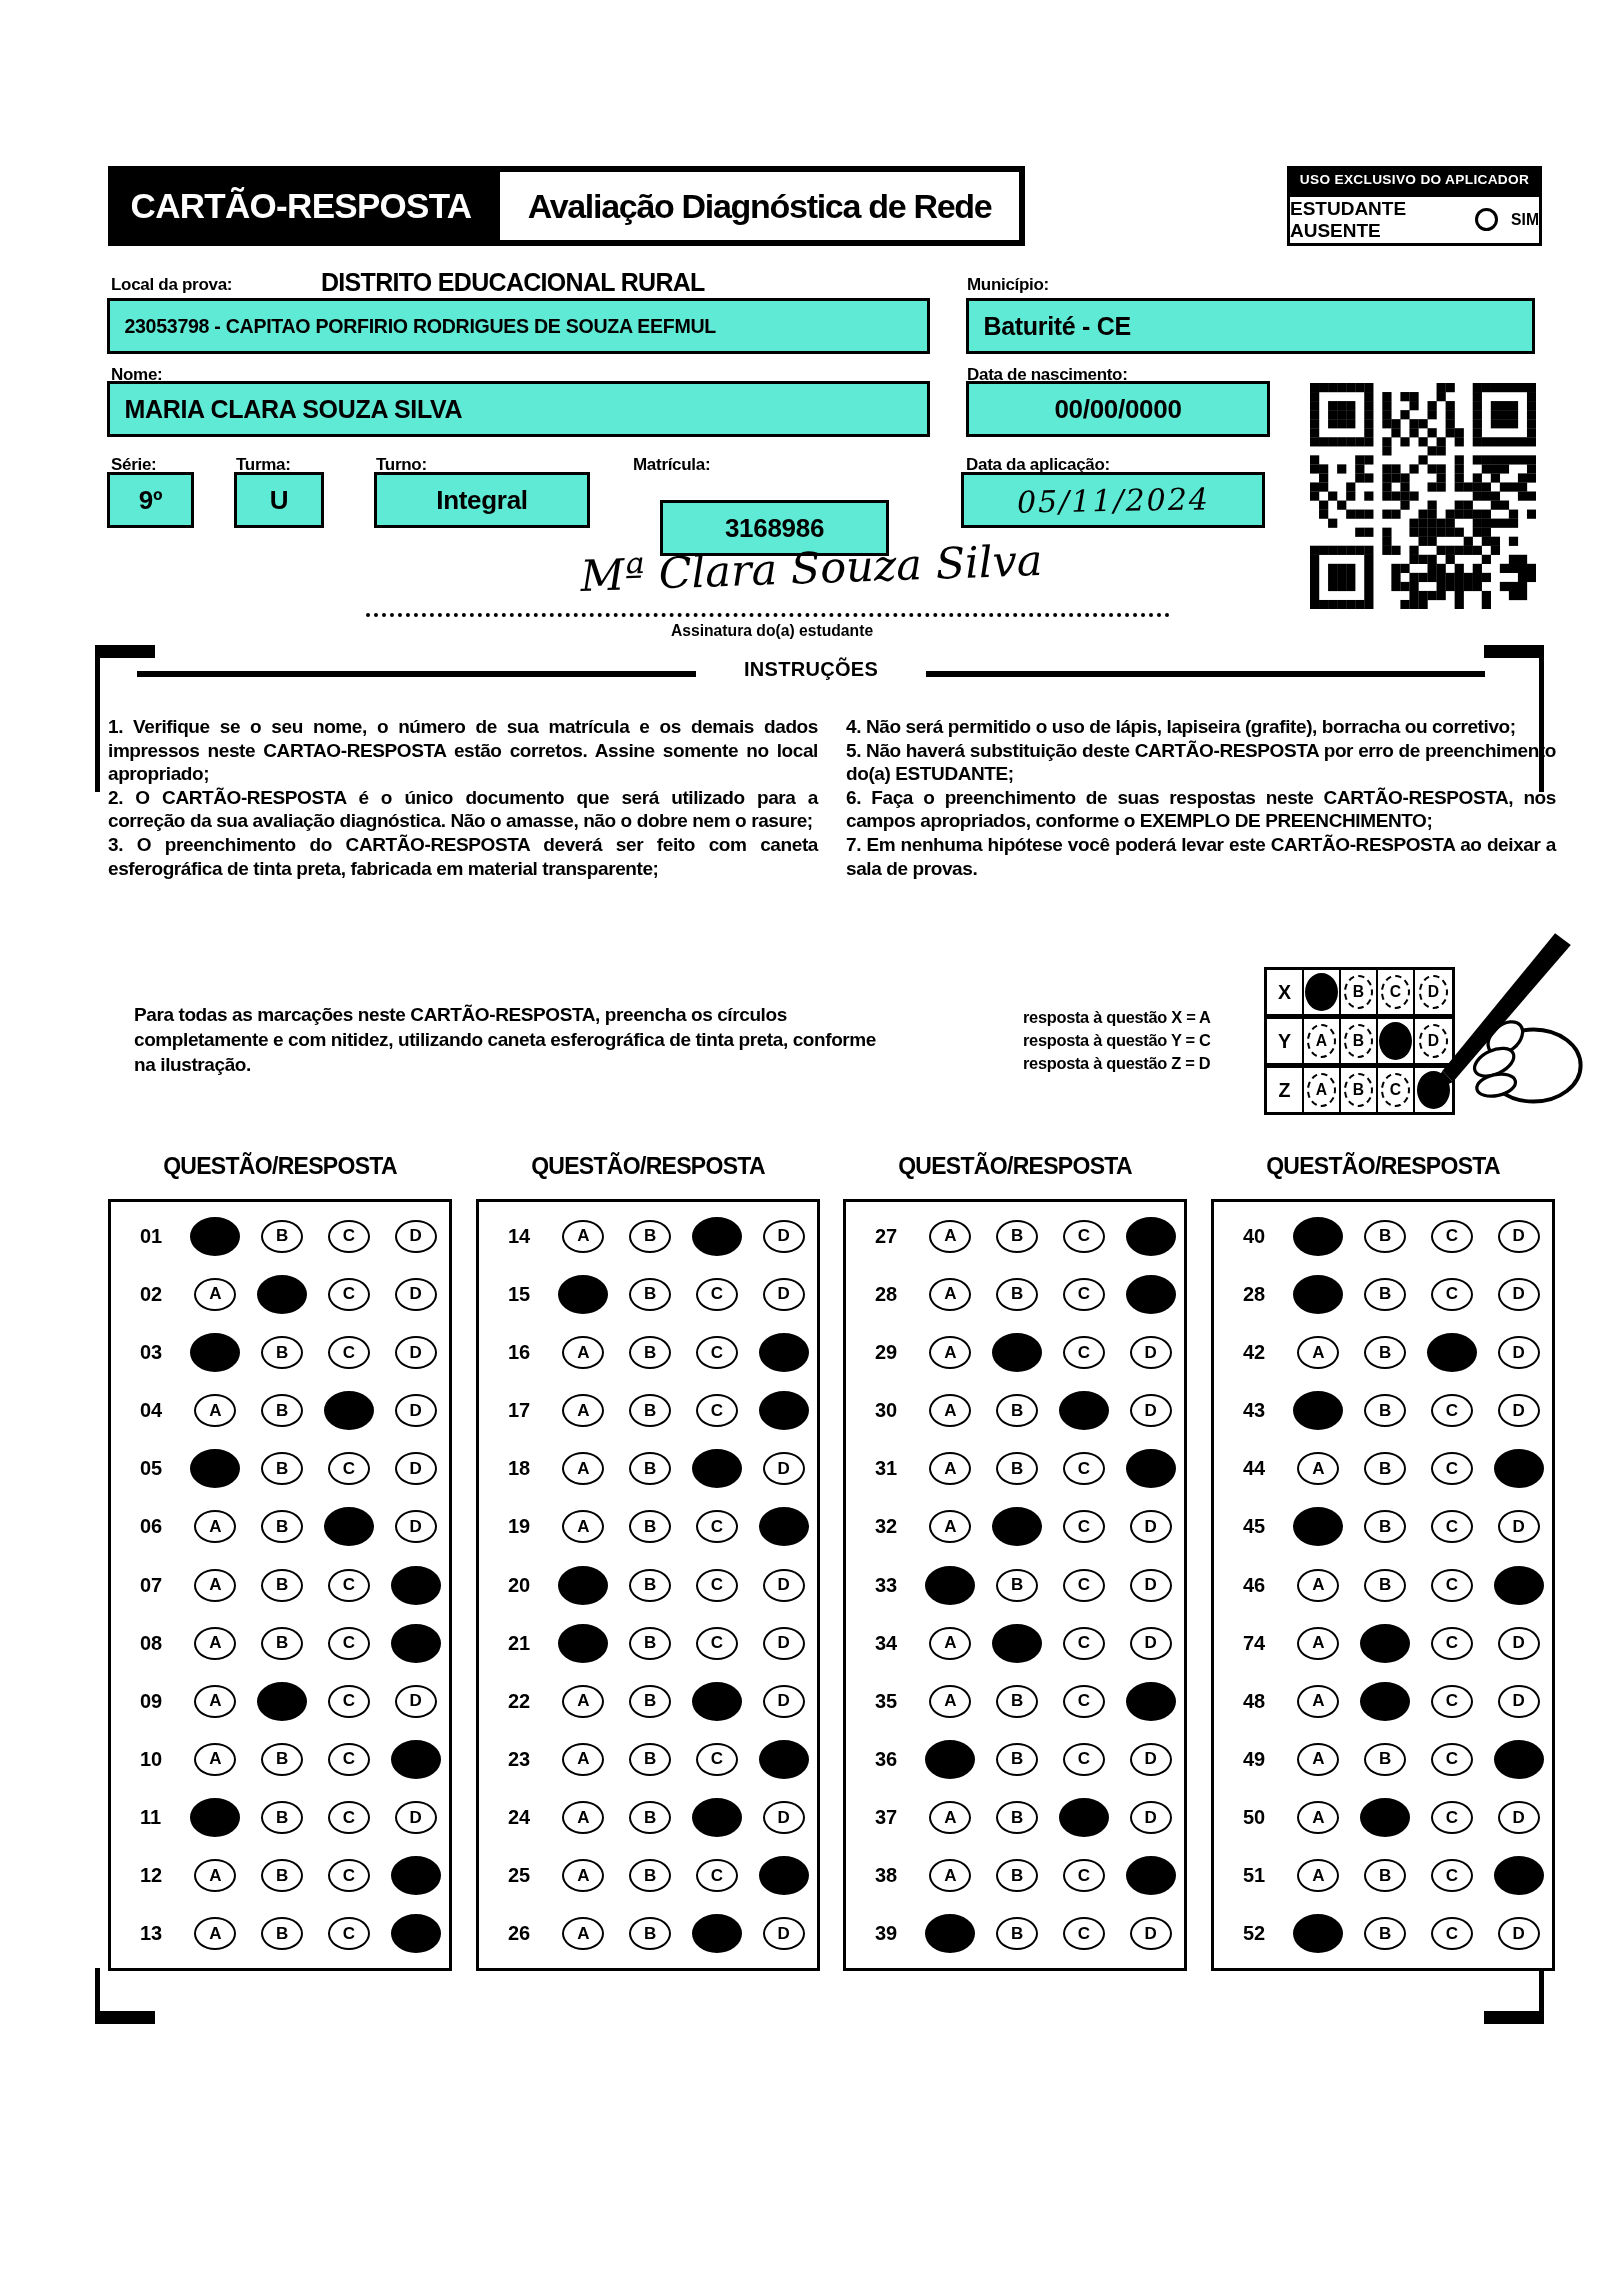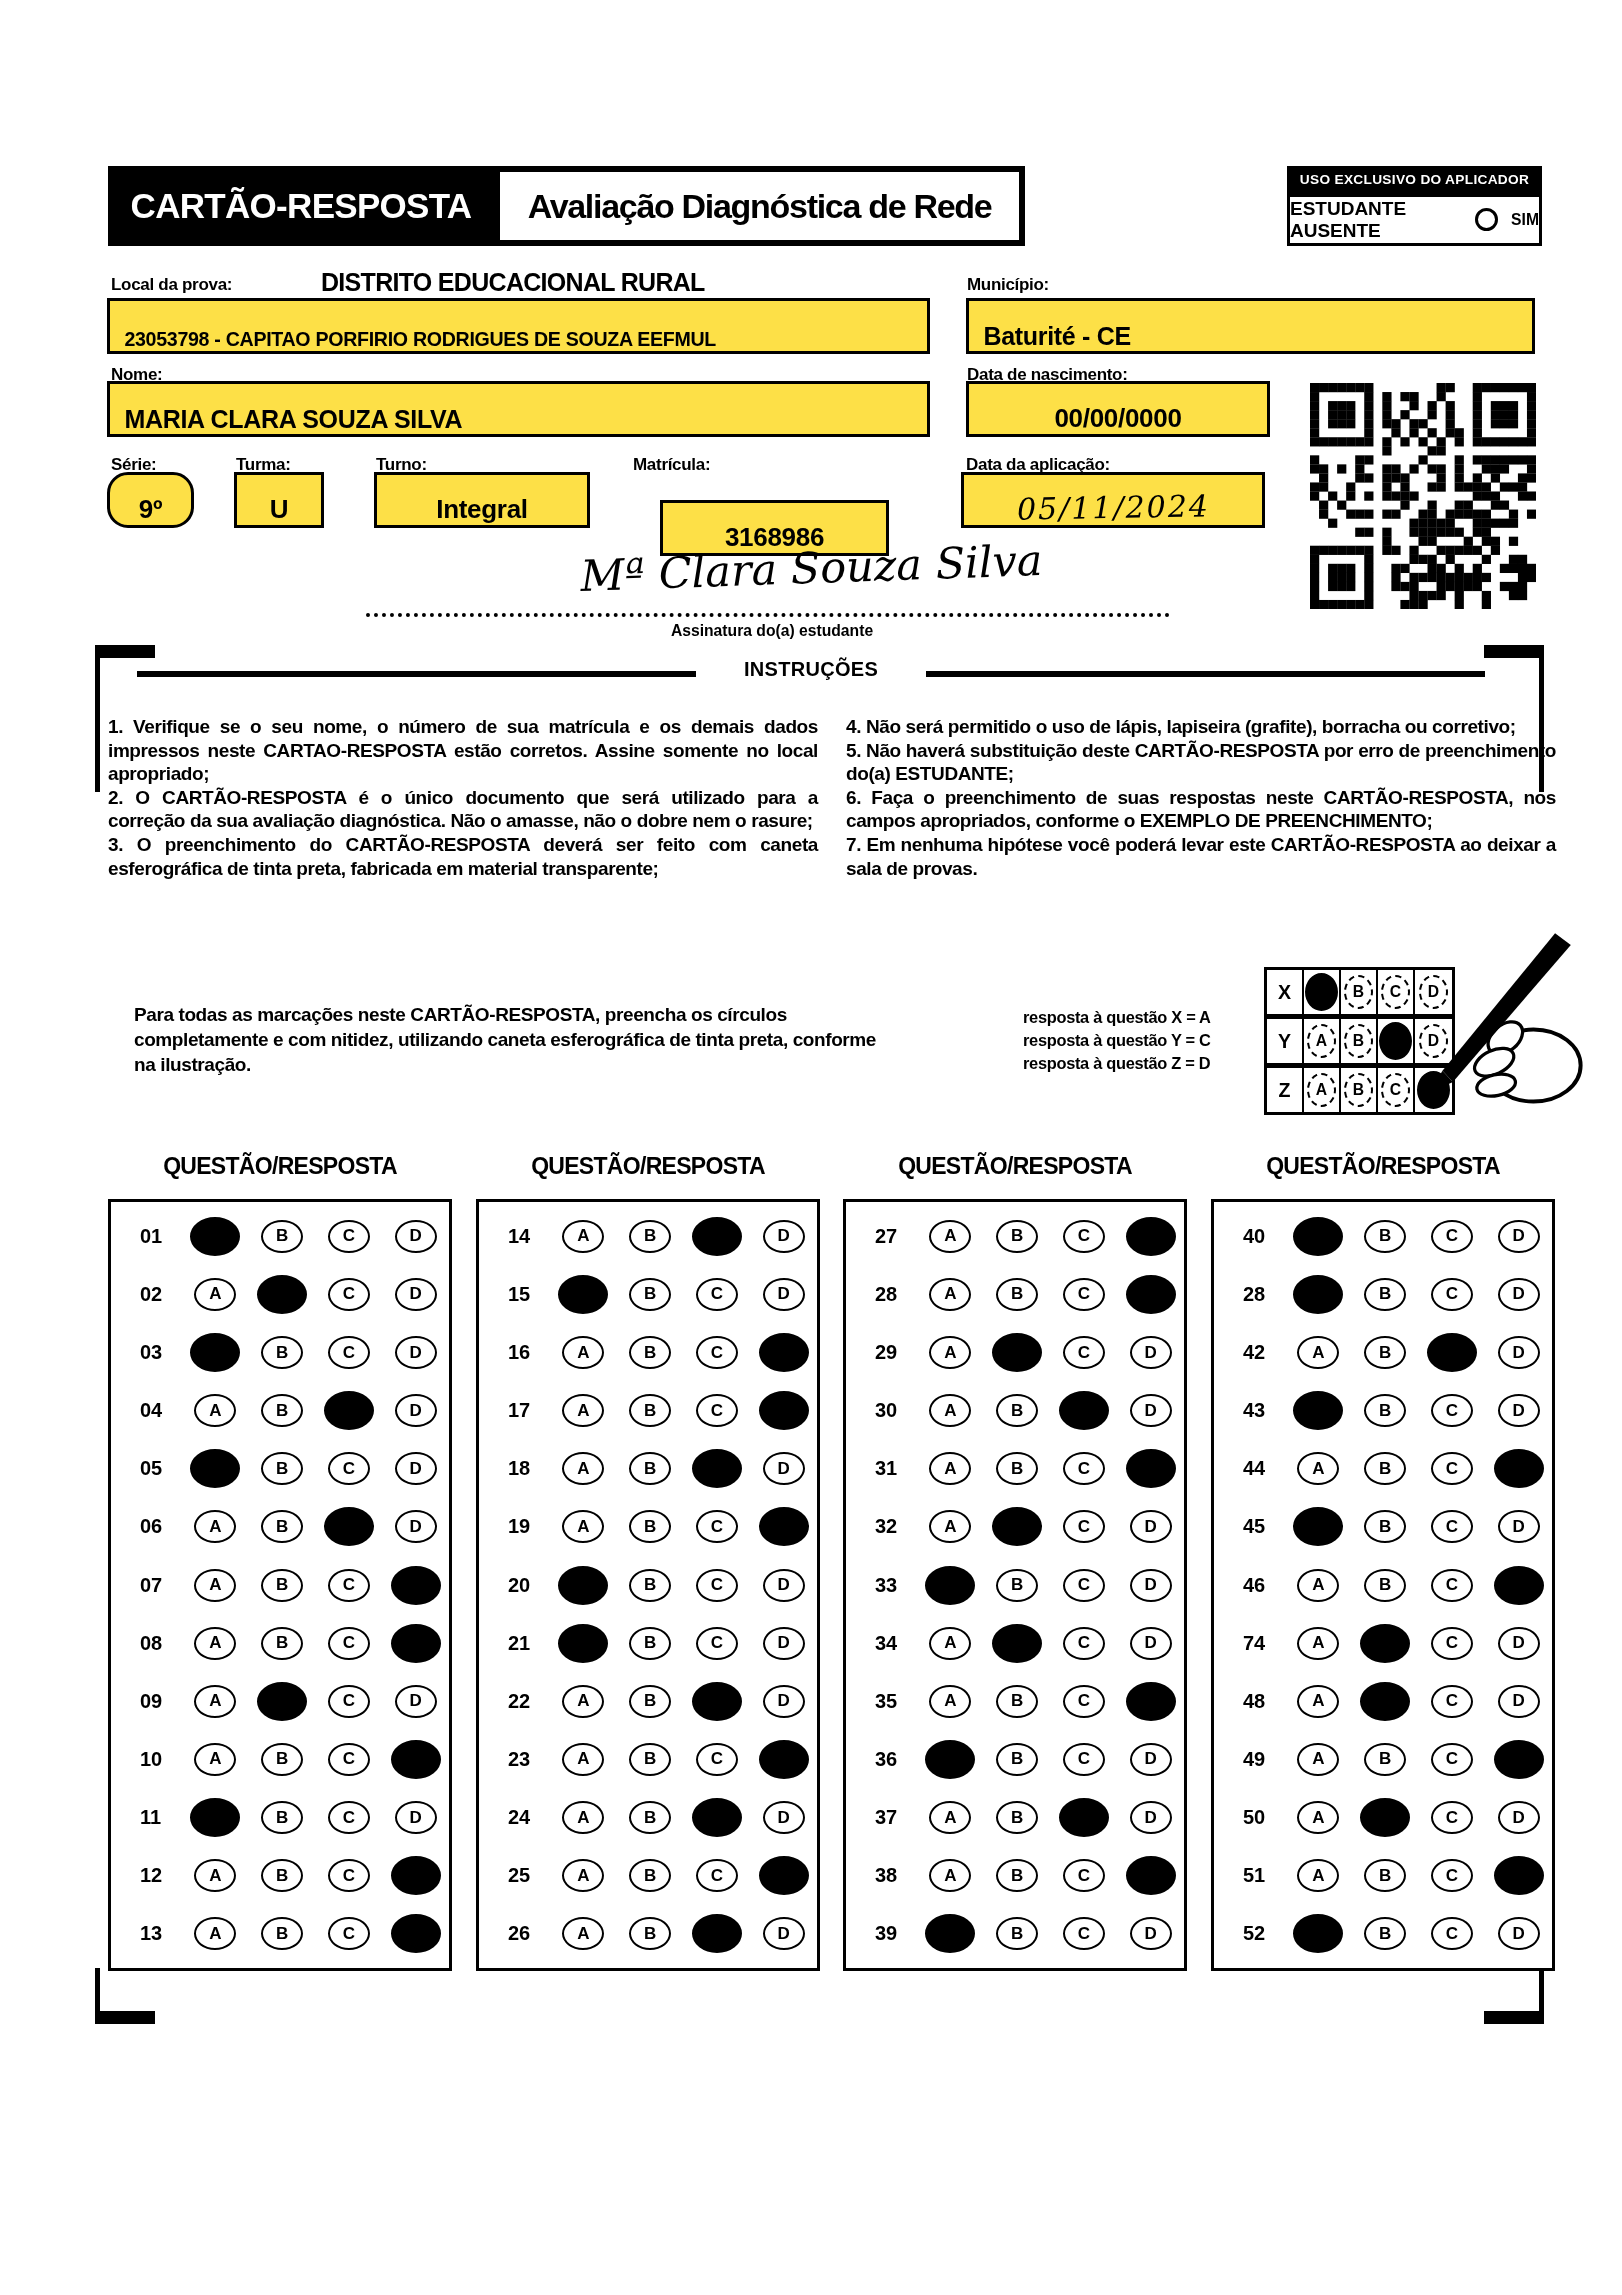--- a/index.html
+++ b/index.html
@@ -17,21 +17,21 @@
   .apl { position:absolute; left:1287px; top:166px; width:255px; }
   .apl-strip { background:#000; color:#fff; height:27.5px; font-size:13.7px; font-weight:700;
                display:flex; align-items:center; justify-content:center; letter-spacing:0.3px; }
   .apl-box { background:#fff; border:3.3px solid #000; height:52px; display:flex; align-items:center;
              justify-content:flex-start; gap:13px; font-size:19px; font-weight:700; }
   .apl-circle { width:23.6px; height:23.6px; border:3.3px solid #000; border-radius:50%; background:#fff; flex:0 0 auto; }
 
   
   .lbl { position:absolute; font-size:17px; font-weight:700; letter-spacing:-0.3px; }
   .big-val { position:absolute; font-size:25px; font-weight:700; letter-spacing:-0.7px; }
-  .fbox { position:absolute; background:#fde047; border:3.9px solid #000; display:flex; align-items:flex-end; }
+  .fbox { position:absolute; background:#5eead4; border:3.9px solid #000; display:flex; align-items:center; }
   .fbox .v { font-size:25px; font-weight:700; letter-spacing:-0.3px; padding-left:14.4px; white-space:nowrap; }
   .fbox.center { justify-content:center; }
   .fbox.center .v { padding-left:0; }
   .fbox .v.small { font-size:19.6px; }
   .handwritten { font-family:"DejaVu Serif", serif; font-style:italic; font-weight:400; }
   .date-hand { font-size:30px; transform:rotate(-1deg); letter-spacing:2px; }
 
   
   .sig-script { position:absolute; left:517px; top:543px; width:589px; text-align:center;
                 font-family:"DejaVu Serif", serif; font-style:italic; font-size:43px;
@@ -442,21 +442,21 @@
       <rect x="16" y="24" width="1.02" height="1.02" fill="#000"></rect>
       <rect x="19" y="24" width="1.02" height="1.02" fill="#000"></rect>
     </svg>
 
   <div class="lbl" style="left:111px;  top:455px;">Série:</div>
   <div class="lbl" style="left:236px;  top:455px;">Turma:</div>
   <div class="lbl" style="left:376px;  top:455px;">Turno:</div>
   <div class="lbl" style="left:633px;  top:455px;">Matrícula:</div>
   <div class="lbl" style="left:966px; top:455px;">Data da aplicação:</div>
 
-  <div class="fbox center" style="left:107px; top:472px; width:87px; height:56px;border-radius:21px;">
+  <div class="fbox center" style="left:107px; top:472px; width:87px; height:56px;">
     <span class="v" style="font-size:26px;">9º</span>
   </div>
   <div class="fbox center" style="left:234px; top:472px; width:90px; height:56px;">
     <span class="v" style="font-size:26px;">U</span>
   </div>
   <div class="fbox center" style="left:374px; top:472px; width:216px; height:56px;">
     <span class="v" style="font-size:26px;">Integral</span>
   </div>
   <div class="fbox center" style="left:660px; top:472px; width:229px; height:56px;margin-top:28px;">
     <span class="v" style="font-size:26px;">3168986</span>

